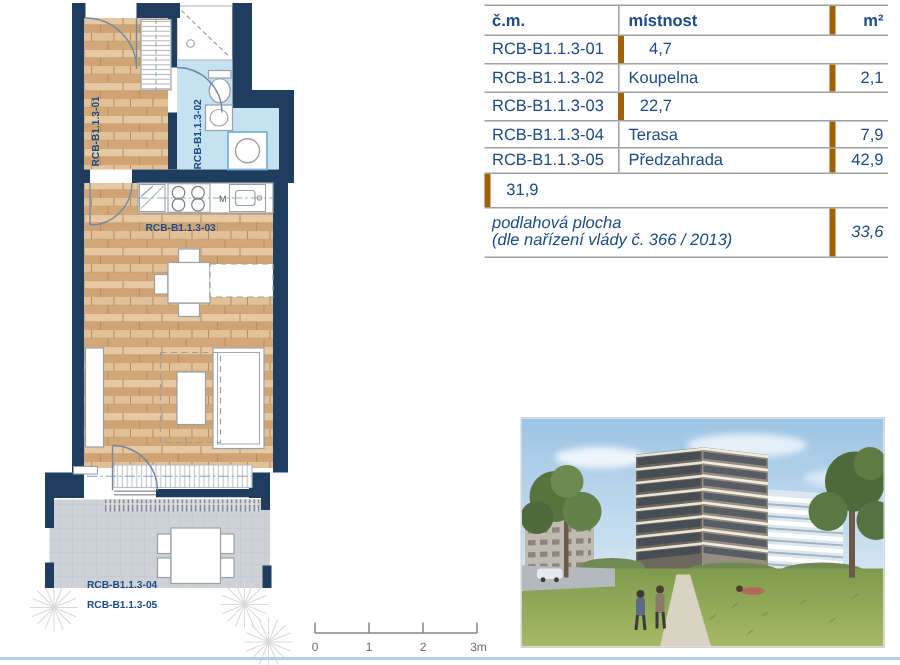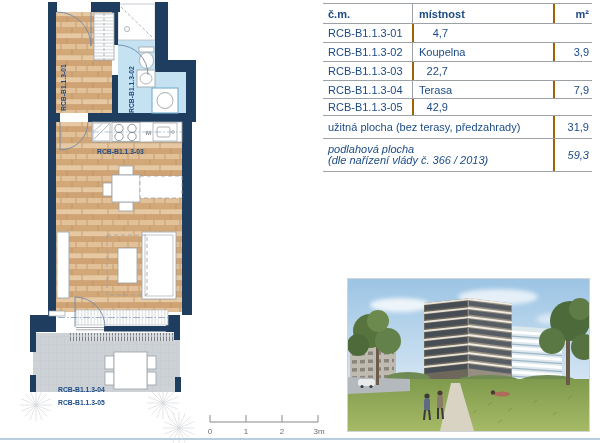--- a/index.html
+++ b/index.html
@@ -19,21 +19,21 @@
   .t-row{display:flex;align-items:center;border-bottom:1px solid #9ca1a6;box-sizing:border-box;}
   .t-row .c{box-sizing:border-box;}
   .t-header{height:20px;font-weight:bold;}
   .t-body{height:19px;}
   .t-body.h18{height:18px;}
   .t-body.h17{height:17px;}
   .t-sum{height:23px;}
   .t-floor{height:33px;font-style:italic;}
   .c.code{width:89px;padding-left:5px;}
   .c.room{width:141px;padding-left:6px;border-left:1px solid #9ca1a6;align-self:stretch;display:flex;align-items:center;}
-  .c.area{width:39px;padding-right:3px;text-align:right;border-left:2px solid #a16207;align-self:stretch;display:flex;align-items:center;justify-content:flex-end;}
+  .c.area{width:39px;padding-right:3px;text-align:right;border-left:4px solid #a16207;align-self:stretch;display:flex;align-items:center;justify-content:flex-end;}
   .c.span2{width:230px;padding-left:5px;}
   .two-line div{line-height:11.5px;}
   
   .scale-bar{position:absolute;left:198px;top:407px;width:134px;height:30px;}
   
   .photo{position:absolute;left:347px;top:278px;width:241px;height:152px;border:1px solid #cfd4d8;}
   
   .bottom-rule{position:absolute;left:0;top:438px;width:600px;height:2px;background:#b9cfdf;}
 </style>
 </head>
@@ -203,45 +203,45 @@
     <div class="c room">místnost</div>
     <div class="c area">m²</div>
   </div>
   <div class="t-row t-body">
     <div class="c code">RCB-B1.1.3-01</div>
     <div class="c area">4,7</div>
   </div>
   <div class="t-row t-body">
     <div class="c code">RCB-B1.1.3-02</div>
     <div class="c room">Koupelna</div>
-    <div class="c area">3,9</div>
+    <div class="c area">2,1</div>
   </div>
   <div class="t-row t-body">
     <div class="c code">RCB-B1.1.3-03</div>
     <div class="c area">22,7</div>
   </div>
   <div class="t-row t-body h18">
     <div class="c code">RCB-B1.1.3-04</div>
     <div class="c room">Terasa</div>
     <div class="c area">7,9</div>
   </div>
   <div class="t-row t-body h17">
     <div class="c code">RCB-B1.1.3-05</div>
+    <div class="c room">Předzahrada</div>
     <div class="c area">42,9</div>
   </div>
   <div class="t-row t-sum">
-    <div class="c span2">užitná plocha (bez terasy, předzahrady)</div>
     <div class="c area">31,9</div>
   </div>
   <div class="t-row t-floor">
     <div class="c span2 two-line">
       <div>podlahová plocha</div>
       <div>(dle nařízení vlády č. 366 / 2013)</div>
     </div>
-    <div class="c area">59,3</div>
+    <div class="c area">33,6</div>
   </div>
 </div>
 
 <div class="scale-bar">
 <svg width="134" height="30" viewBox="0 0 134 30">
   <g stroke="#85898d" stroke-width="1">
     <line x1="12" y1="15" x2="120" y2="15"></line>
     <line x1="12" y1="8" x2="12" y2="15"></line>
     <line x1="48" y1="8" x2="48" y2="15"></line>
     <line x1="84" y1="8" x2="84" y2="15"></line>

